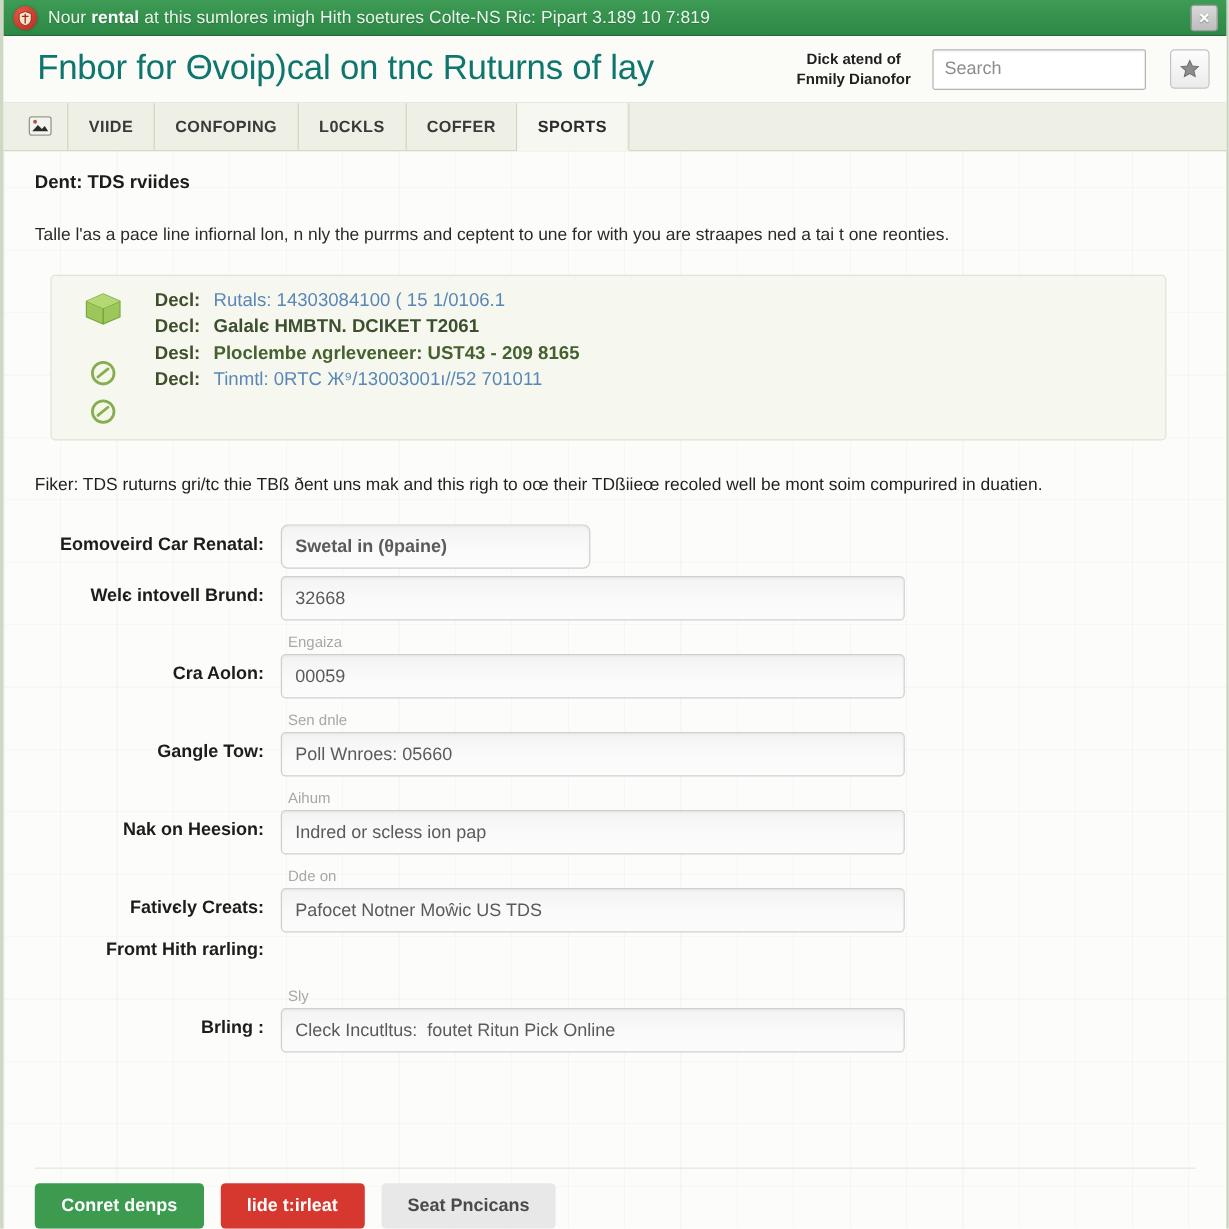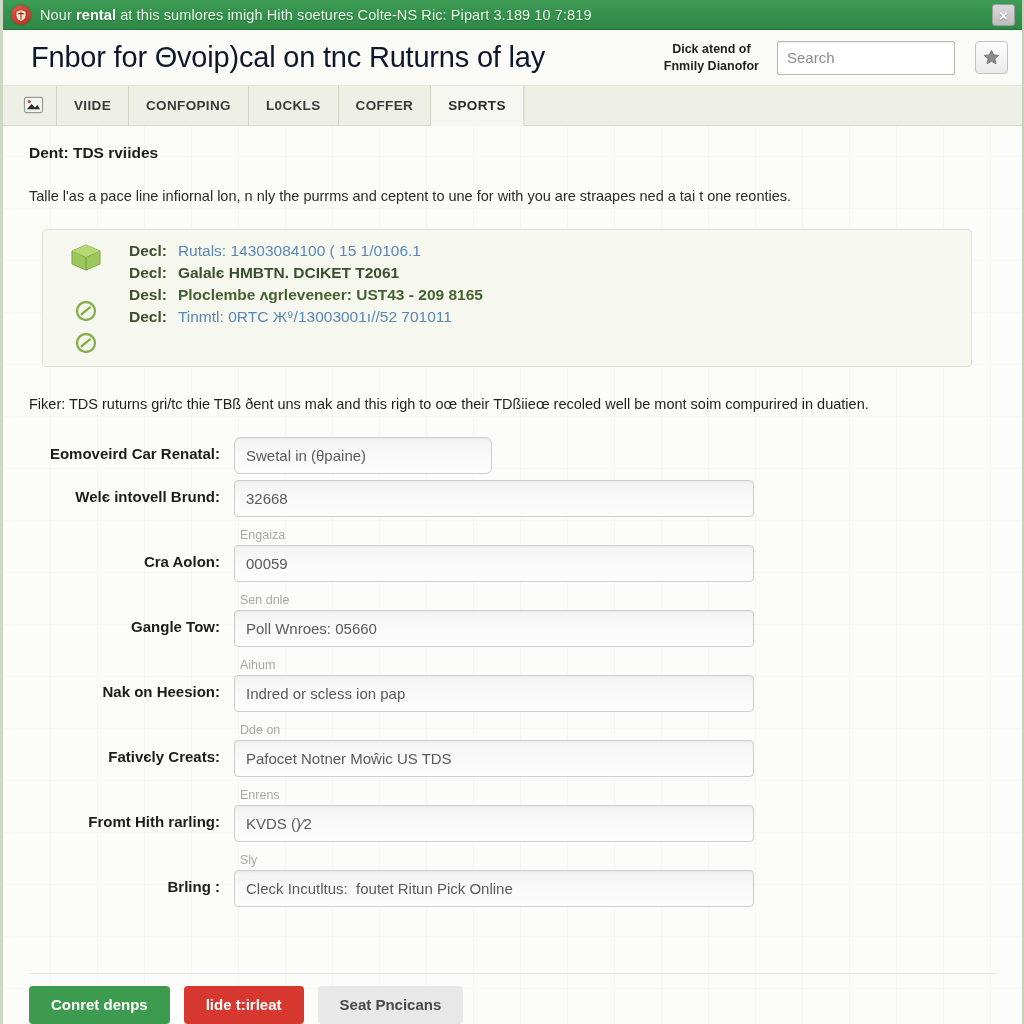--- a/index.html
+++ b/index.html
@@ -78,21 +78,21 @@
   .header {
     min-height: 56px;
     background: #fbfbf7;
     display: flex;
     align-items: center;
     padding: 4px 14px 4px 28px;
     border-bottom: 1px solid #e6e8df;
   }
   .page-title {
     font-size: 29px;
-    color: #0f172a;
+    color: #0f766e;
     font-weight: 400;
     letter-spacing: -0.2px;
     white-space: nowrap;
     flex: 0 1 auto;
   }
   .header-spacer { flex: 1 1 auto; min-width: 8px; }
   .header-note {
     font-size: 12.5px;
     font-weight: 700;
     color: #1f1f1f;
@@ -255,21 +255,21 @@
     border: 1px solid #cfcfcf;
     border-radius: 4px;
     background: linear-gradient(to bottom,#f3f3f3 0%, #fafafa 55%, #fcfcfc 100%);
     padding: 0 11px;
     font-size: 15px;
     color: #2d2d2d;
     font-family: "Liberation Sans", sans-serif;
     box-shadow: inset 0 1px 2px rgba(0,0,0,0.05);
     width: 520px;
   }
-  .finput.narrow { width: 258px; border-radius: 6px; }
+  .finput.narrow { width: 258px; border-radius: 6px; font-weight: bold; }
   .finput::placeholder { color: #5a5a5a; }
 
   
   .footer {
     border-top: 1px solid #e4e7da;
     margin: 10px 26px 0 26px;
     padding: 12px 0 0 0;
     display: flex;
     align-items: center;
     gap: 14px;
@@ -439,24 +439,20 @@
       <div class="frow">
         <div class="flabel">Fativєly Creats:</div>
         <div class="fcol">
           <div class="fhint">Dde on</div>
           <input class="finput" type="text" placeholder="Pafocet Notner Moŵic US TDS" style="">
         </div>
       </div>
 
       <div class="frow">
         <div class="flabel">Fromt Hith rarling:</div>
-        <div class="fcol">
-          <div class="fhint">Enrens</div>
-          <input class="finput" type="text" placeholder="KVDS ()⁄2" style="">
-        </div>
       </div>
 
       <div class="frow">
         <div class="flabel">Brling :</div>
         <div class="fcol">
           <div class="fhint">Sly</div>
           <input class="finput" type="text" placeholder="Cleck Incutltus:  foutet Ritun Pick Online" style="">
         </div>
       </div>
 

